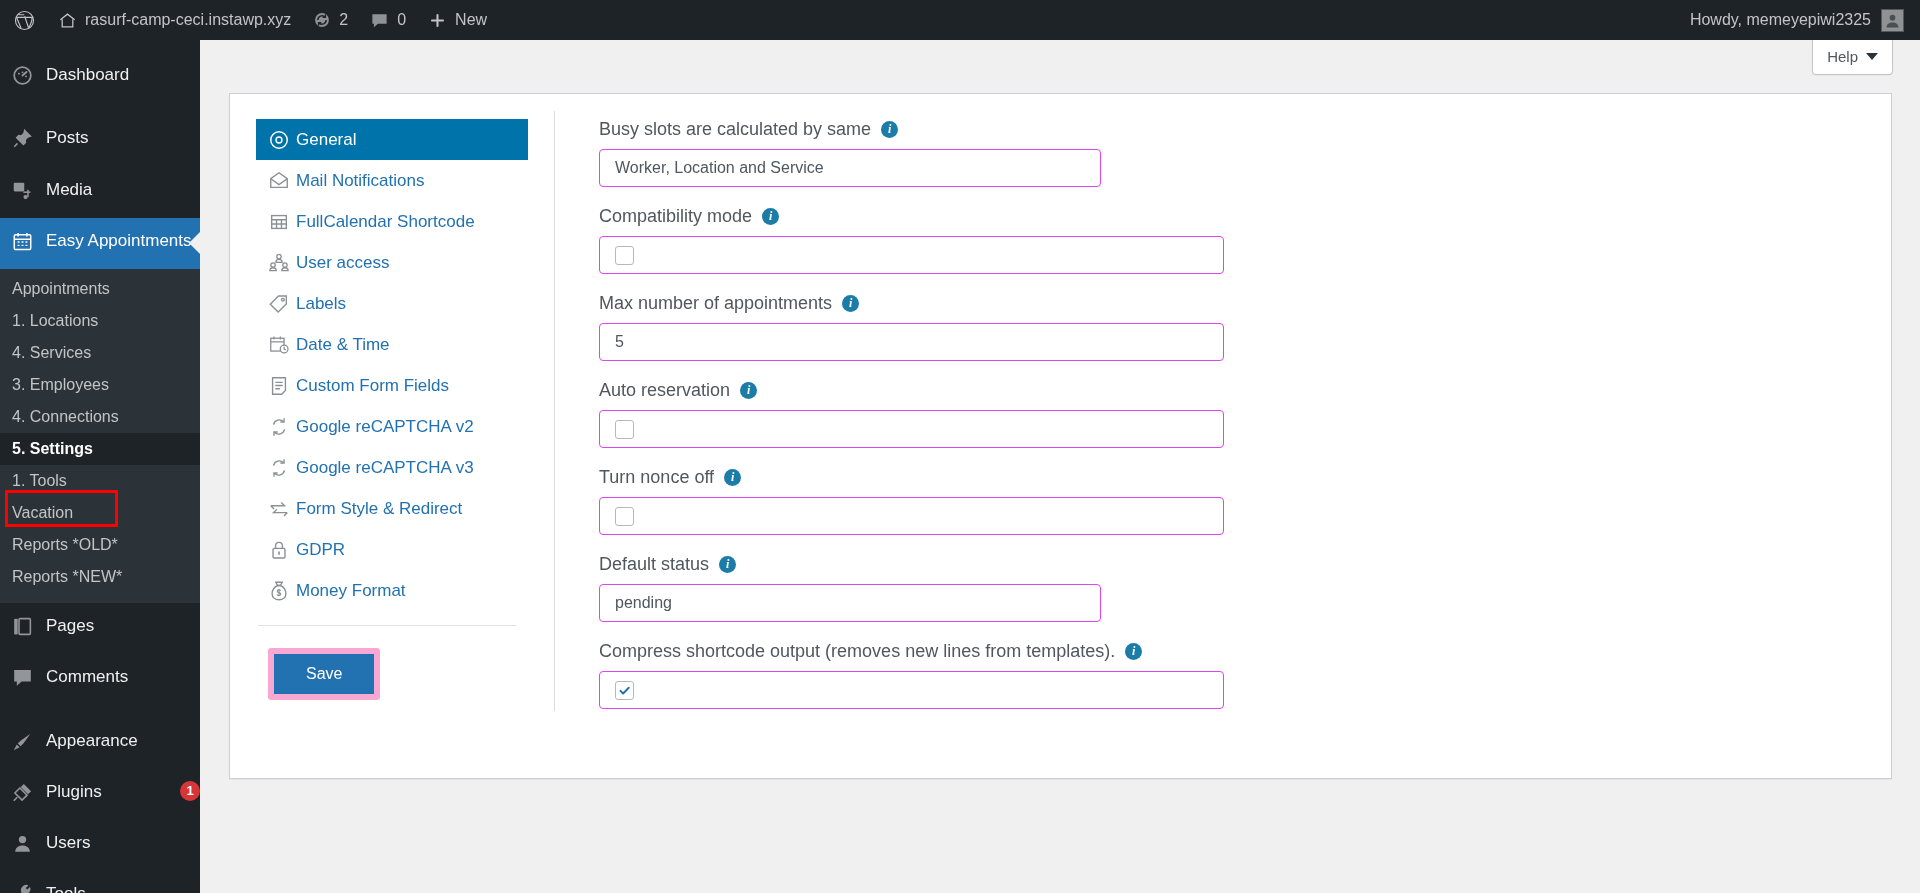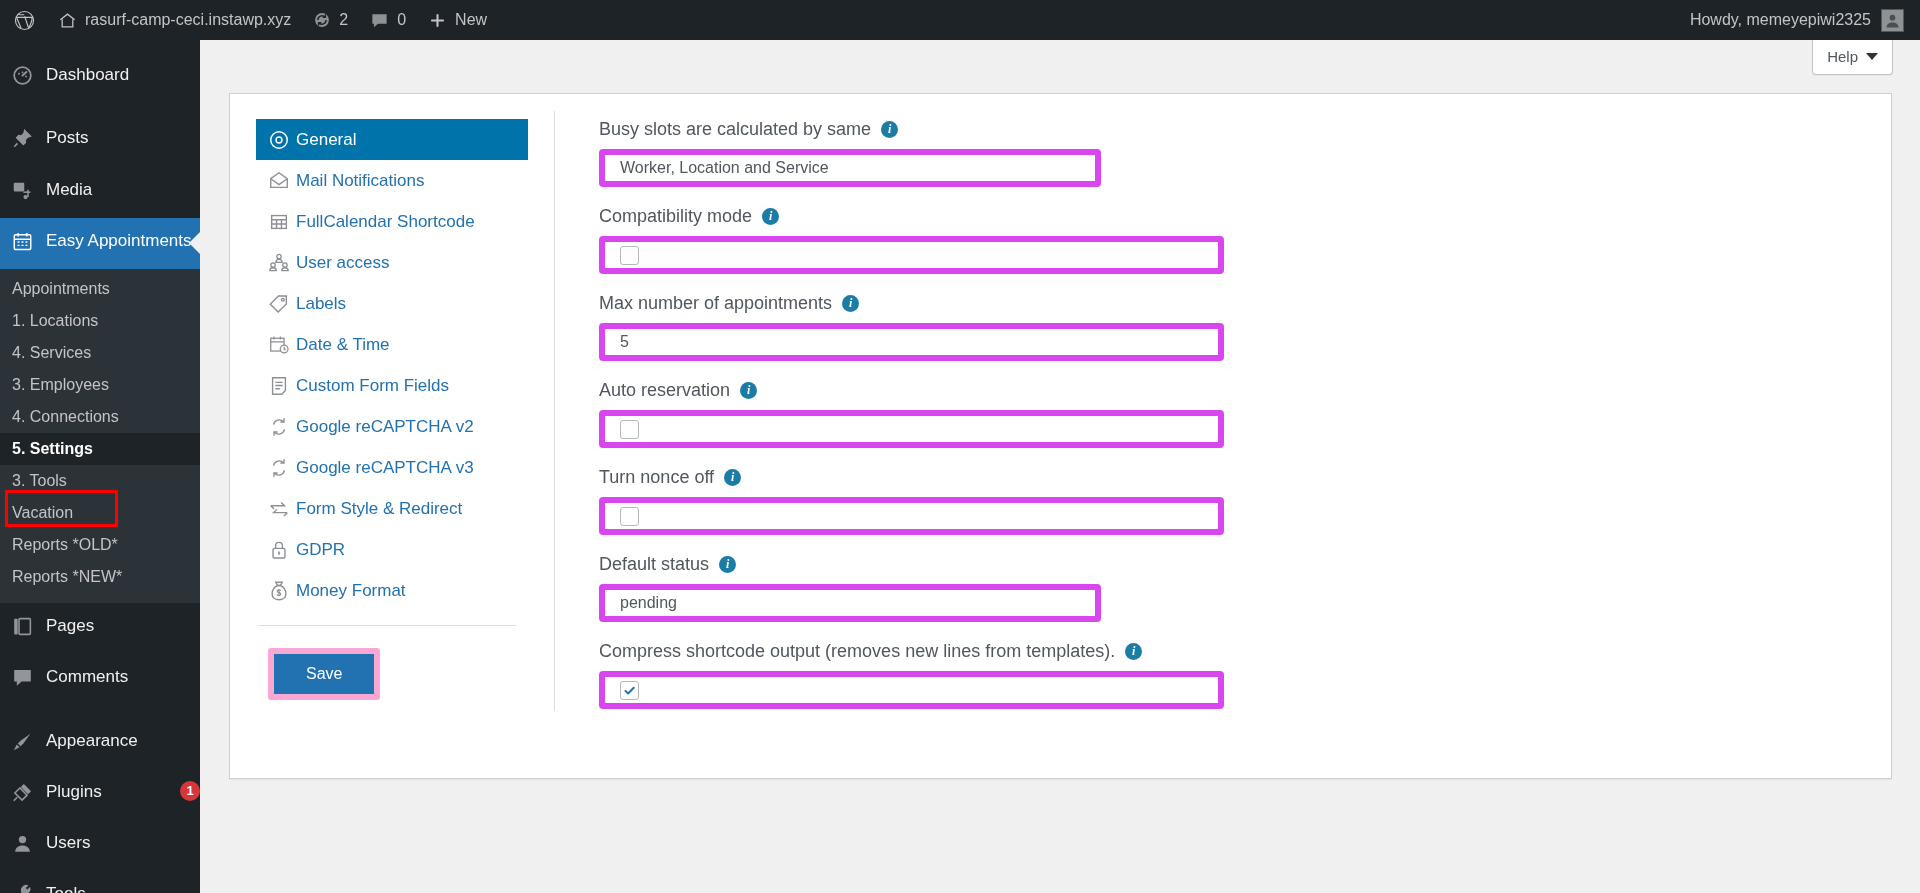--- a/index.html
+++ b/index.html
@@ -132,21 +132,21 @@
     display: flex; align-items: center; gap: 10px;
     font-size: 18px; color: #50575e; margin-bottom: 9px;
   }
   .info-ico {
     width: 17px; height: 17px; border-radius: 50%;
     background: #1c7ca8; color: #fff; font-size: 12px; font-style: italic;
     font-weight: bold; display: inline-flex; align-items: center;
     justify-content: center; font-family: "Liberation Serif", serif;
   }
   .control {
-    border: 6px solid #d946ef; border-radius: 4px;
+    border: 1px solid #d946ef; border-radius: 4px;
     background: #fff; height: 38px;
     display: flex; align-items: center; padding: 0 15px;
     font-size: 16px; color: #50575e;
   }
   .control.w-narrow { width: 502px; }
   .control.w-wide { width: 625px; }
   .cbox {
     width: 19px; height: 19px; border: 1px solid #b4b9be;
     border-radius: 3px; background: #fff;
     display: inline-flex; align-items: center; justify-content: center;
@@ -274,21 +274,21 @@
     <span class="menu-label">Easy Appointments</span>
   </div>
 
   <div class="submenu">
     <div class="sub-item"><span>Appointments</span></div>
     <div class="sub-item"><span>1. Locations</span></div>
     <div class="sub-item"><span>4. Services</span></div>
     <div class="sub-item"><span>3. Employees</span></div>
     <div class="sub-item"><span>4. Connections</span></div>
     <div class="sub-item current-hl"><span>5. Settings</span></div>
-    <div class="sub-item"><span>3. Tools</span></div>
+    <div class="sub-item"><span>1. Tools</span></div>
     <div class="sub-item"><span>Vacation</span></div>
     <div class="sub-item"><span>Reports *OLD*</span></div>
     <div class="sub-item"><span>Reports *NEW*</span></div>
   </div>
 
   <div class="menu-top">
     <span class="m-ico">
       <svg width="21" height="21" viewBox="0 0 24 24" fill="#a7aaad">
         <rect x="2.5" y="3" width="4" height="18" rx="1"></rect>
         <rect x="8" y="3" width="13" height="18" rx="1.2" fill="none" stroke="#a7aaad" stroke-width="1.8"></rect>

